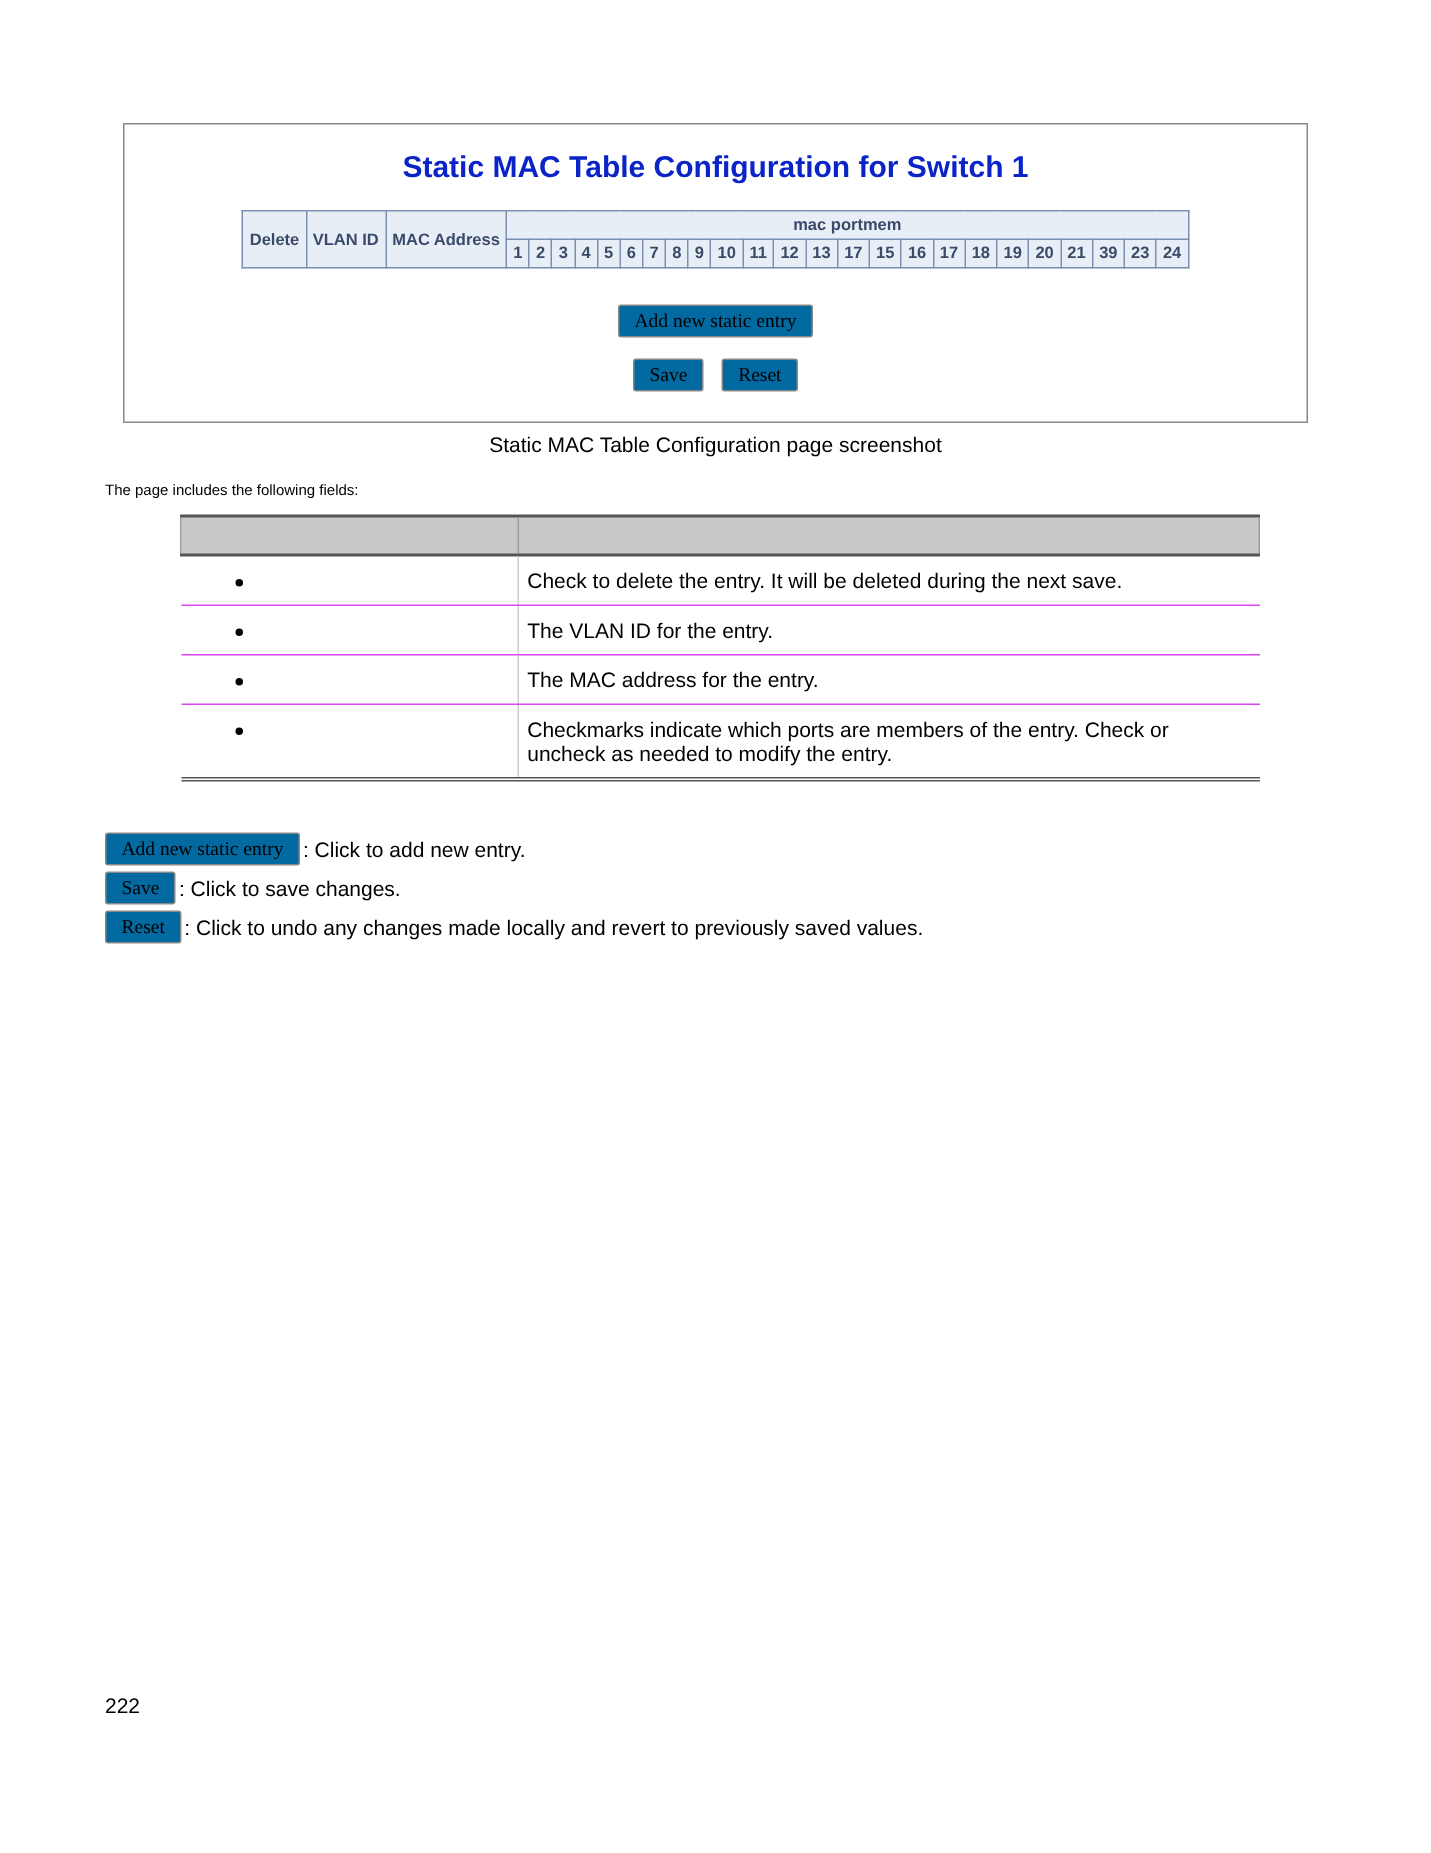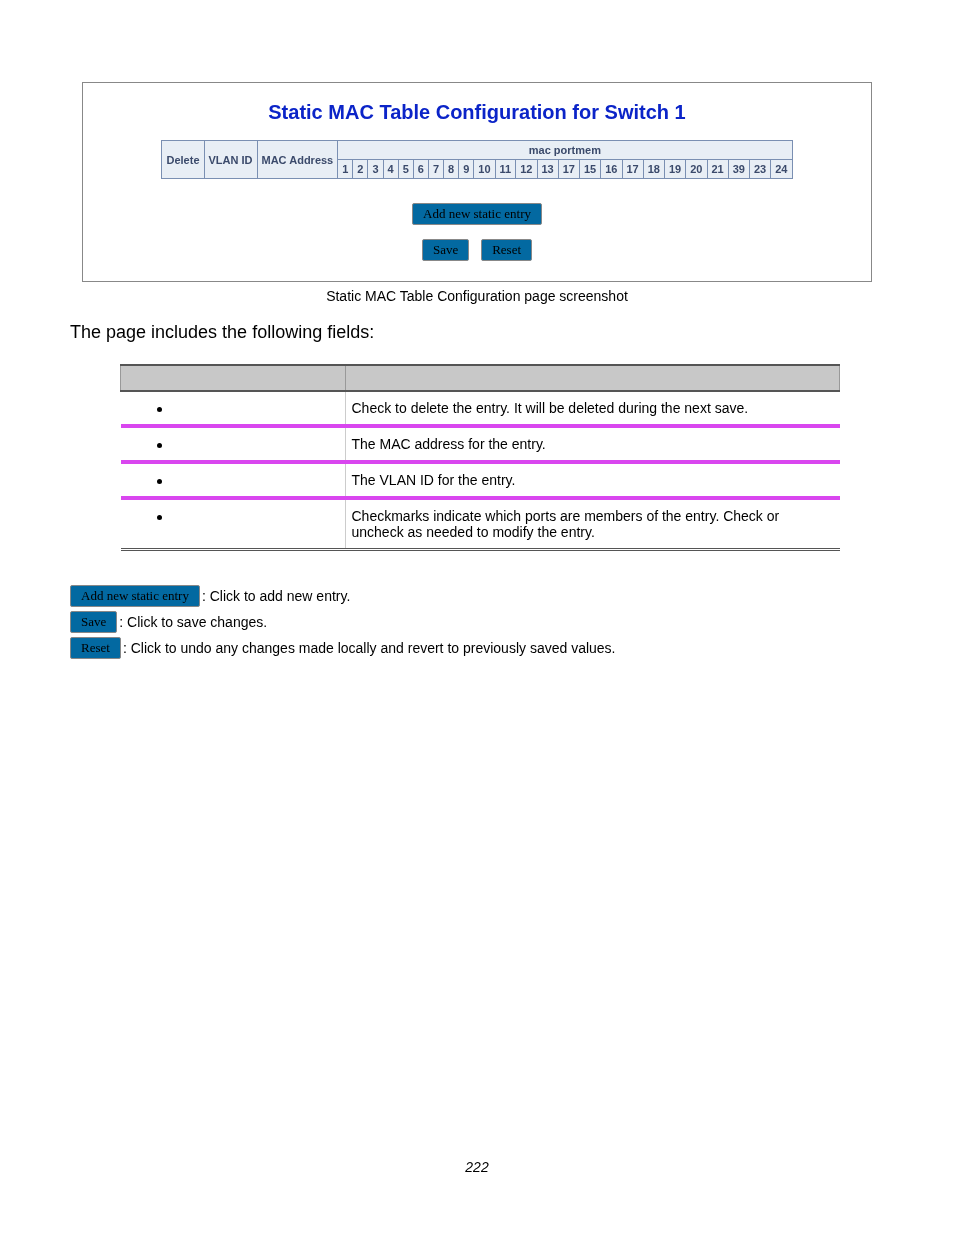--- a/index.html
+++ b/index.html
@@ -61,36 +61,36 @@
     padding: 2px 10px;
     cursor: pointer;
     margin: 0 4px;
   }
   .caption {
     text-align: center;
     font-size: 14px;
     margin: 6px 0 14px 0;
   }
   .intro {
-    font-size: 18px;
-    margin: 18px 0 21px 0;
+    font-size: 10px;
+    margin: 18px 0 10px 0;
   }
   .fields-table {
     border-collapse: collapse;
     width: 720px;
     margin: 0 0 0 50px;
     font-size: 14px;
   }
   .fields-table th {
     background: #c8c8c8;
     border: 1px solid #999;
     height: 22px;
   }
   .fields-table td {
-    border-bottom: 4px solid #d946ef;
+    border-bottom: 1px solid #d946ef;
     padding: 8px 8px 8px 6px;
     vertical-align: top;
   }
   .fields-table tr.toprow td { border-top: 2px solid #555; }
   .fields-table tr.headrow th { border-top: 2px solid #555; }
   .fields-table tr.lastrow td { border-bottom: 3px double #555; }
   .fields-table td.bul {
     width: 180px;
     text-align: left;
     padding-left: 36px;
@@ -109,24 +109,22 @@
   }
   .legend-row {
     margin: 4px 0;
     display: flex;
     align-items: center;
   }
   .legend-row .ui-button {
     margin: 0 2px 0 0;
   }
   .page-num {
-    text-align: center;
     font-size: 14px;
     margin-top: 500px;
-    font-style: italic;
   }
 </style>
 </head>
 <body>
 
 <div class="screenshot-box">
   <div class="sc-title">Static MAC Table Configuration for Switch 1</div>
 
   <table class="mac-table">
     <tbody>
@@ -183,25 +181,25 @@
       <tr class="headrow">
     <th></th>
     <th></th>
   </tr>
   <tr class="toprow">
     <td class="bul"><span class="bullet-dot"></span></td>
     <td>Check to delete the entry. It will be deleted during the next save.</td>
   </tr>
   <tr>
     <td class="bul"><span class="bullet-dot"></span></td>
+    <td>The VLAN ID for the entry.</td>
+  </tr>
+  <tr>
+    <td class="bul"><span class="bullet-dot"></span></td>
     <td>The MAC address for the entry.</td>
-  </tr>
-  <tr>
-    <td class="bul"><span class="bullet-dot"></span></td>
-    <td>The VLAN ID for the entry.</td>
   </tr>
   <tr class="lastrow">
     <td class="bul"><span class="bullet-dot"></span></td>
     <td>Checkmarks indicate which ports are members of the entry. Check or uncheck as needed to modify the entry.</td>
   </tr>
 </tbody>
   </table>
 
 <div class="legend">
   <div class="legend-row">

